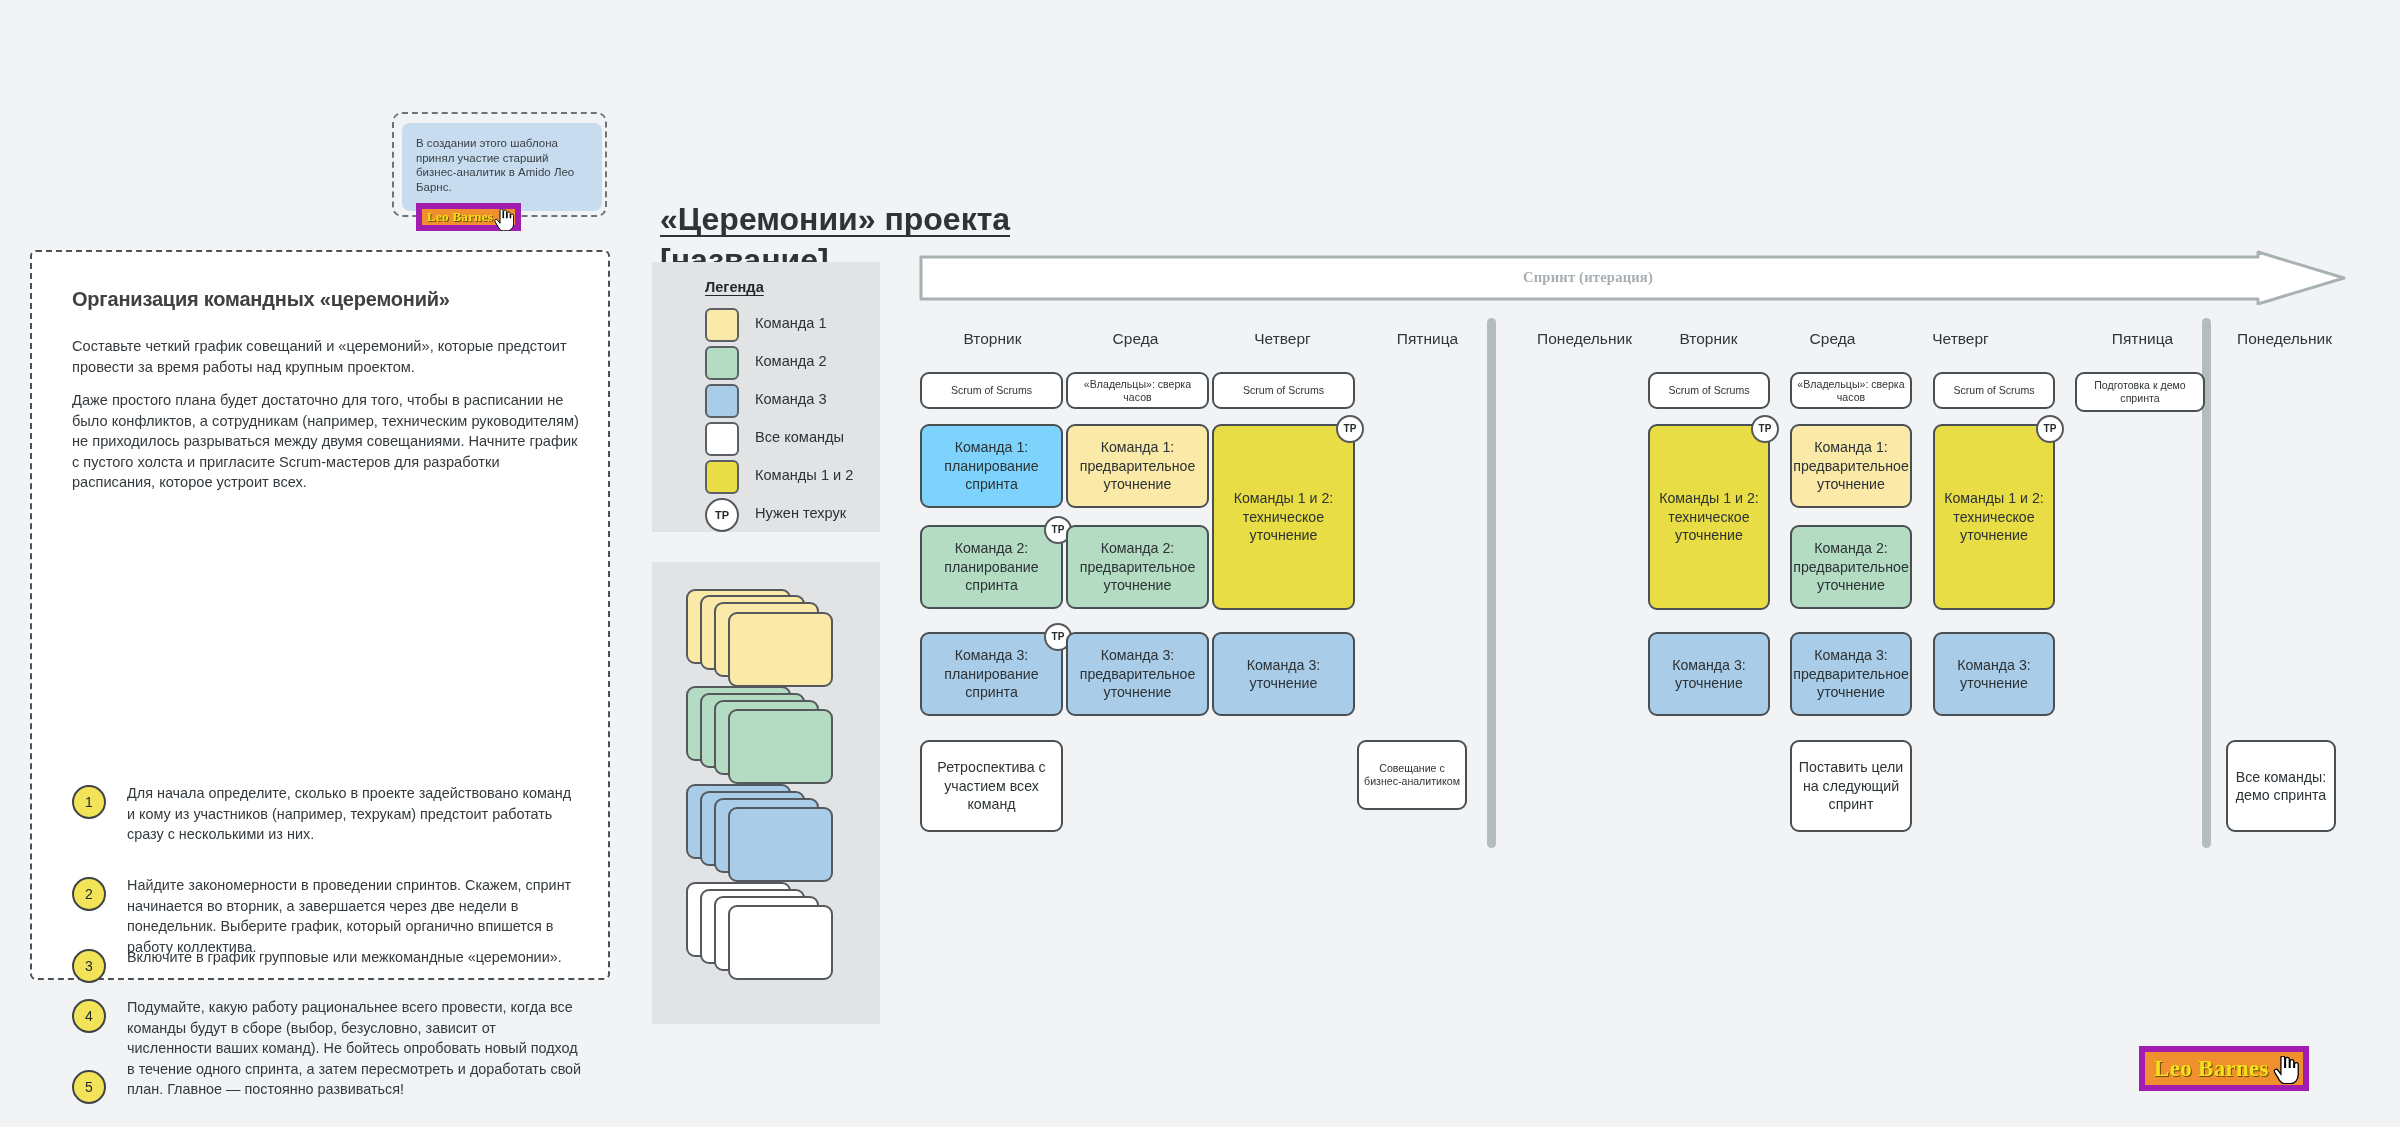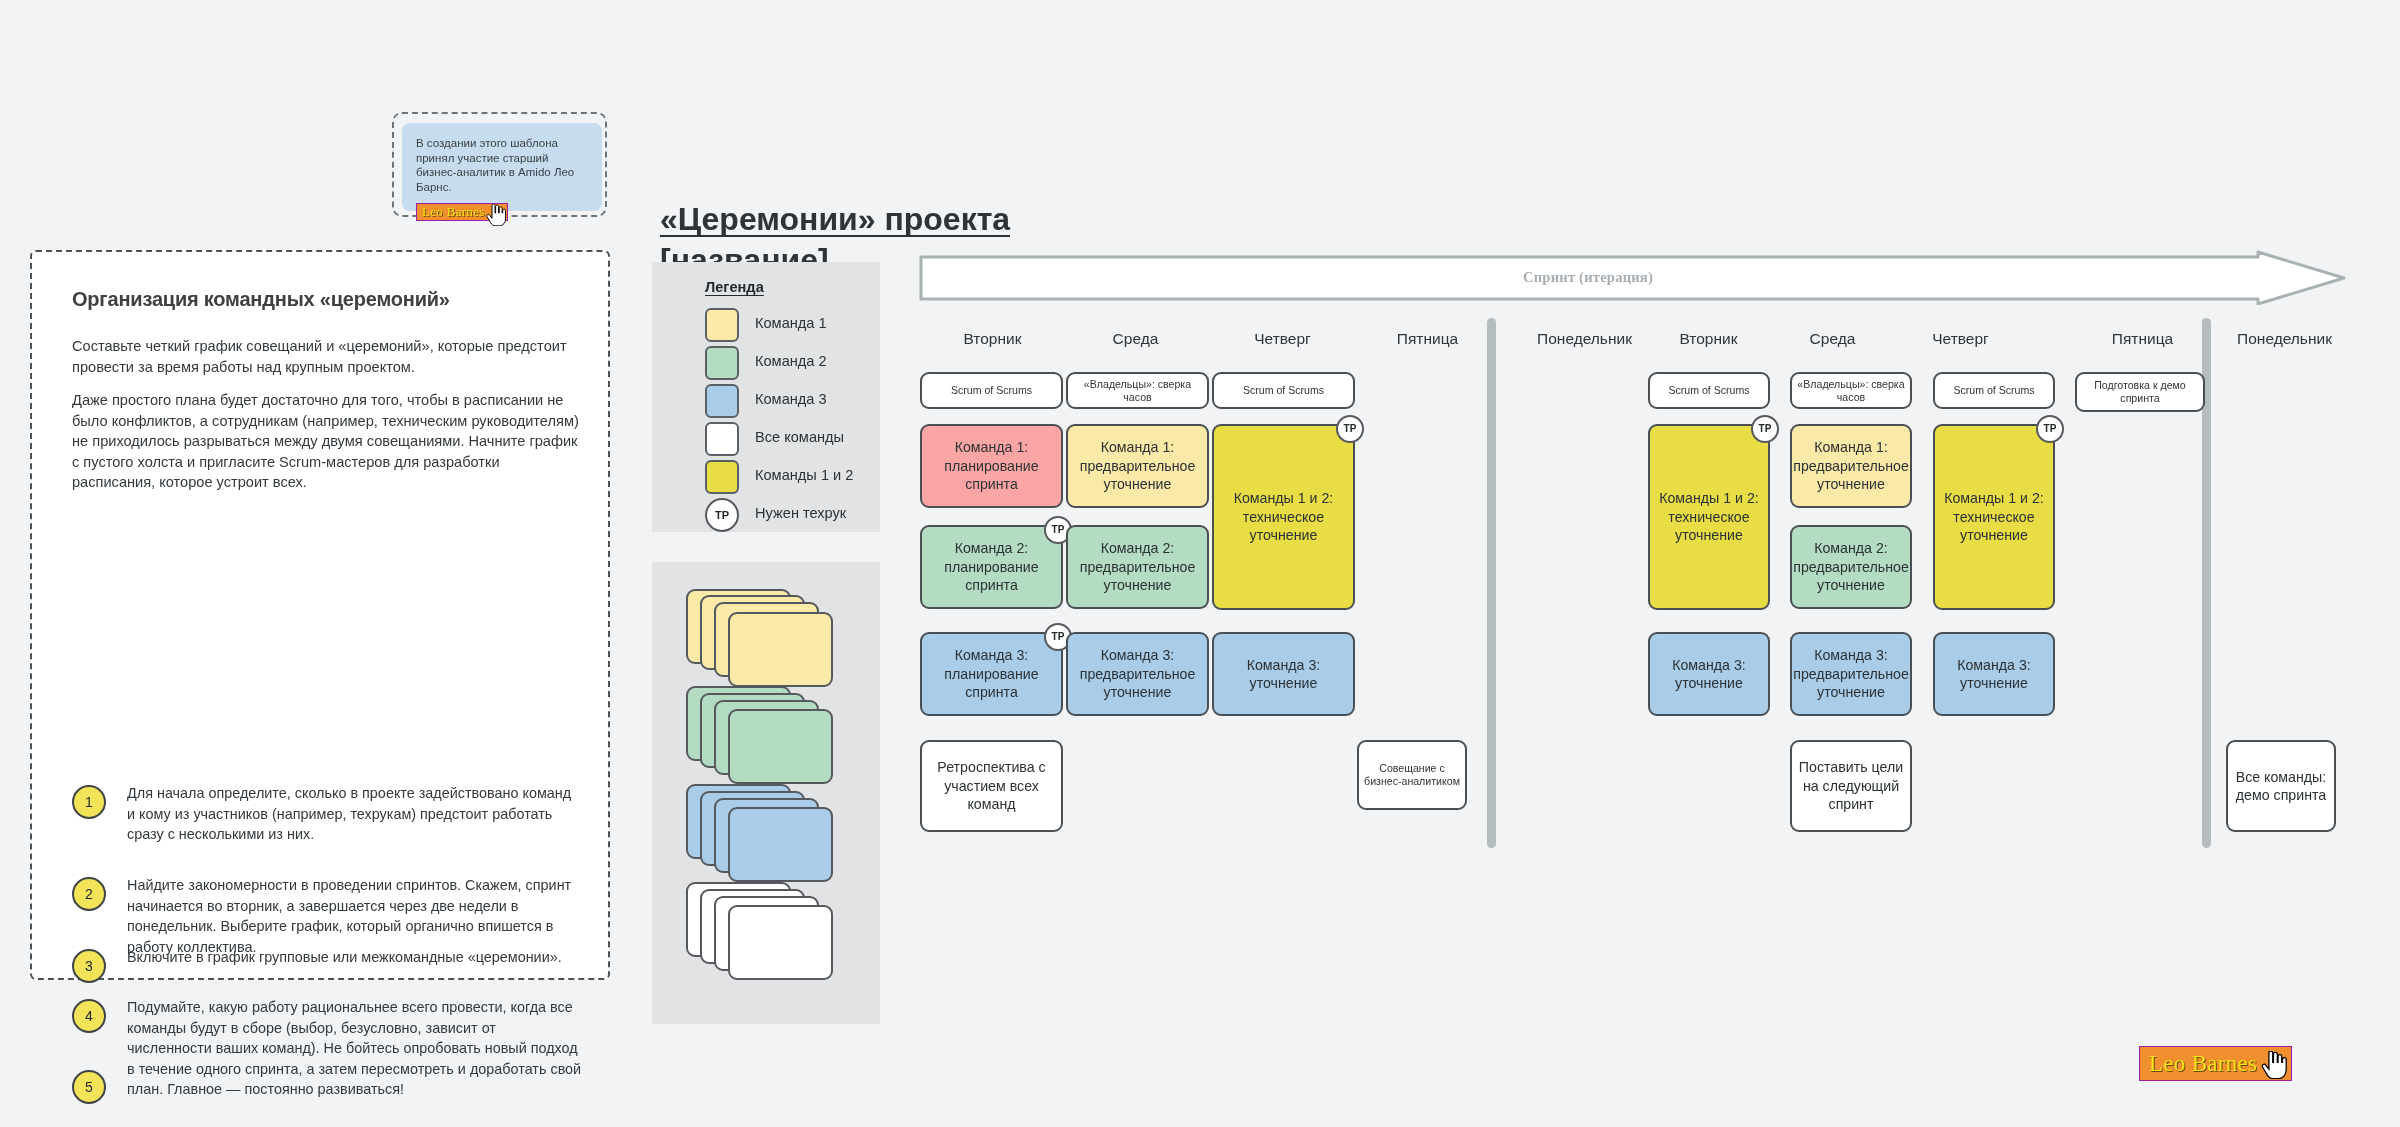--- a/index.html
+++ b/index.html
@@ -21,24 +21,24 @@
   }
   #credit-note .inner{
     position:absolute;left:8px;top:9px;width:200px;height:88px;
     background:#c7dcef;border-radius:8px;box-sizing:border-box;
     padding:13px 14px 0 14px;
   }
   #credit-note .ctext{
     font-size:11.5px;line-height:14.5px;color:#3b4246;
   }
   .leo-badge{
-    background:#ef8f2e;border:1px solid #a21caf;
+    background:#ef8f2e;border:6px solid #a21caf;
     display:inline-block;position:relative;
     font-family:"Liberation Serif","DejaVu Serif",serif;
-    font-weight:normal;color:#f5e11a;
+    font-weight:bold;color:#f5e11a;
     letter-spacing:.3px;
   }
   .leo-badge .txt{ text-shadow:1px 1px 0 #6b4a00; }
   #credit-note .leo-badge{
     margin-top:9px;padding:1px 22px 1px 5px;font-size:13px;line-height:14px;
   }
   .cursor-glyph{
     position:absolute;width:20px;height:22px;pointer-events:none;
   }
   .cursor-glyph svg{display:block;}
@@ -283,21 +283,21 @@
 
     <div class="divider" style="left:1487px;top:318px;height:530px;"></div>
     <div class="divider" style="left:2202px;top:318px;height:530px;"></div>
 
     <div class="day-col" style="left:920px;">
       <div class="day-head">Вторник</div>
     </div>
     <div class="card note" style="left:920px;top:372px;width:143px;height:37px;">
       <span class="ctxt">Scrum of Scrums</span>
     </div>
-    <div class="card big" style="left:920px;top:424px;width:143px;height:84px;background:#fca5a5;">
+    <div class="card big" style="left:920px;top:424px;width:143px;height:84px;background:#7dd3fc;">
       <span class="ctxt">Команда 1: планирование спринта</span>
     </div>
     <div class="card big" style="left:920px;top:525px;width:143px;height:84px;background:#b3dcc3;">
       <span class="ctxt">Команда 2: планирование спринта</span>
       <span class="tp-badge">ТР</span>
     </div>
     <div class="card big" style="left:920px;top:632px;width:143px;height:84px;background:#a9cce8;">
       <span class="ctxt">Команда 3: планирование спринта</span>
       <span class="tp-badge">ТР</span>
     </div>

